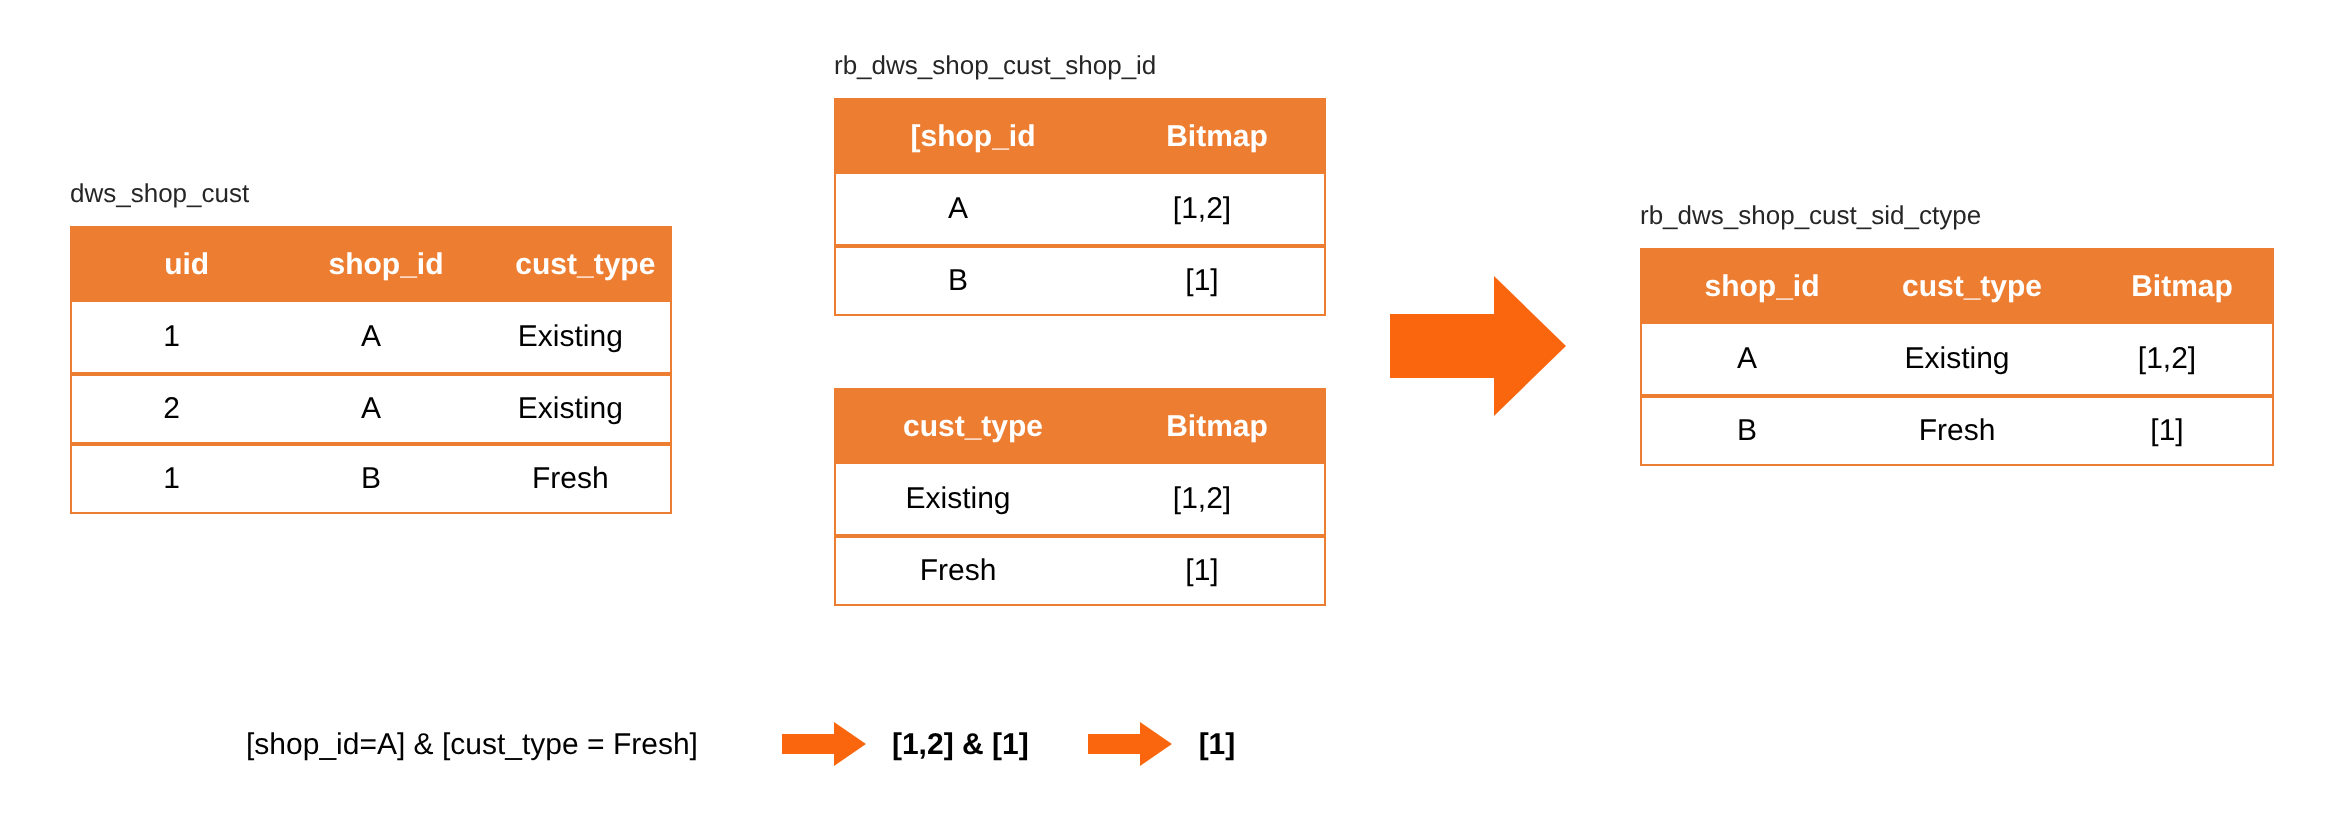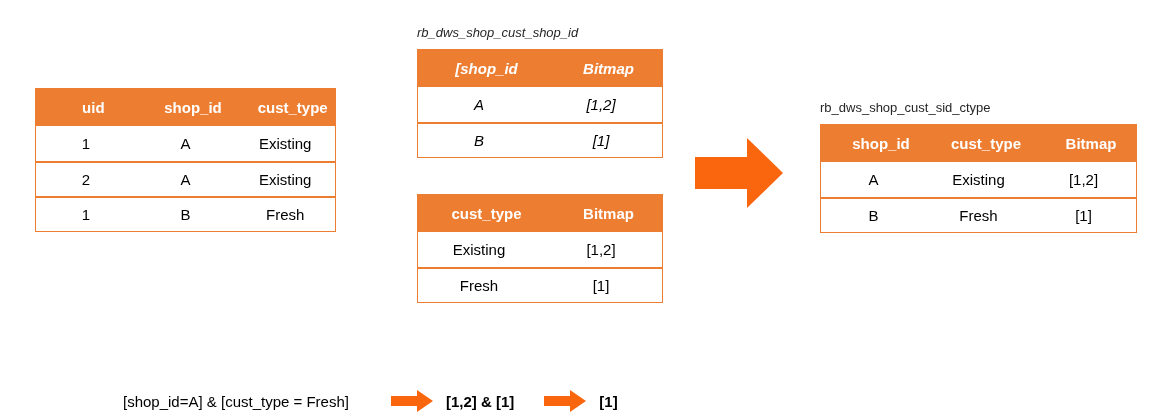--- a/index.html
+++ b/index.html
@@ -58,33 +58,33 @@
   .arrow svg { display: block; }
   .formula-row {
     position: absolute;
     left: 123px;
     top: 361px;
     display: flex;
     align-items: center;
     font-size: 15px;
     color: var(--body-text, #000000);
     white-space: nowrap;
-    margin-top: 29px;
   }
   .formula-row .mini-arrow { color: var(--arrow, #FA660E); display: flex; align-items: center; }
   .m-l-42 { margin-left: 42px; }
   .m-l-30 { margin-left: 30px; }
   .m-l-13 { margin-left: 13px; font-weight: bold; }
 </style>
 </head>
 <body>
 
 <div class="canvas">
 
   <section class="tbl-block" style="left:35px; top:88px; width:301px;">
+    <div class="tbl-title">dws_shop_cust</div>
     <div class="tbl">
       <div class="thead">
         <div class="th">uid</div>
         <div class="th">shop_id</div>
         <div class="th">cust_type</div>
       </div>
       <div class="trow">
         <div class="td">1</div>
         <div class="td">A</div>
         <div class="td">Existing</div>
@@ -95,21 +95,21 @@
         <div class="td">Existing</div>
       </div>
       <div class="trow">
         <div class="td">1</div>
         <div class="td">B</div>
         <div class="td">Fresh</div>
       </div>
     </div>
   </section>
 
-  <section class="tbl-block" style="left:417px; top:24px; width:246px;font-style:italic;">
+  <section class="tbl-block" style="left:417px; top:24px; width:246px;">
     <div class="tbl-title">rb_dws_shop_cust_shop_id</div>
     <div class="tbl">
       <div class="thead">
         <div class="th">[shop_id</div>
         <div class="th">Bitmap</div>
       </div>
       <div class="trow">
         <div class="td">A</div>
         <div class="td">[1,2]</div>
       </div>

